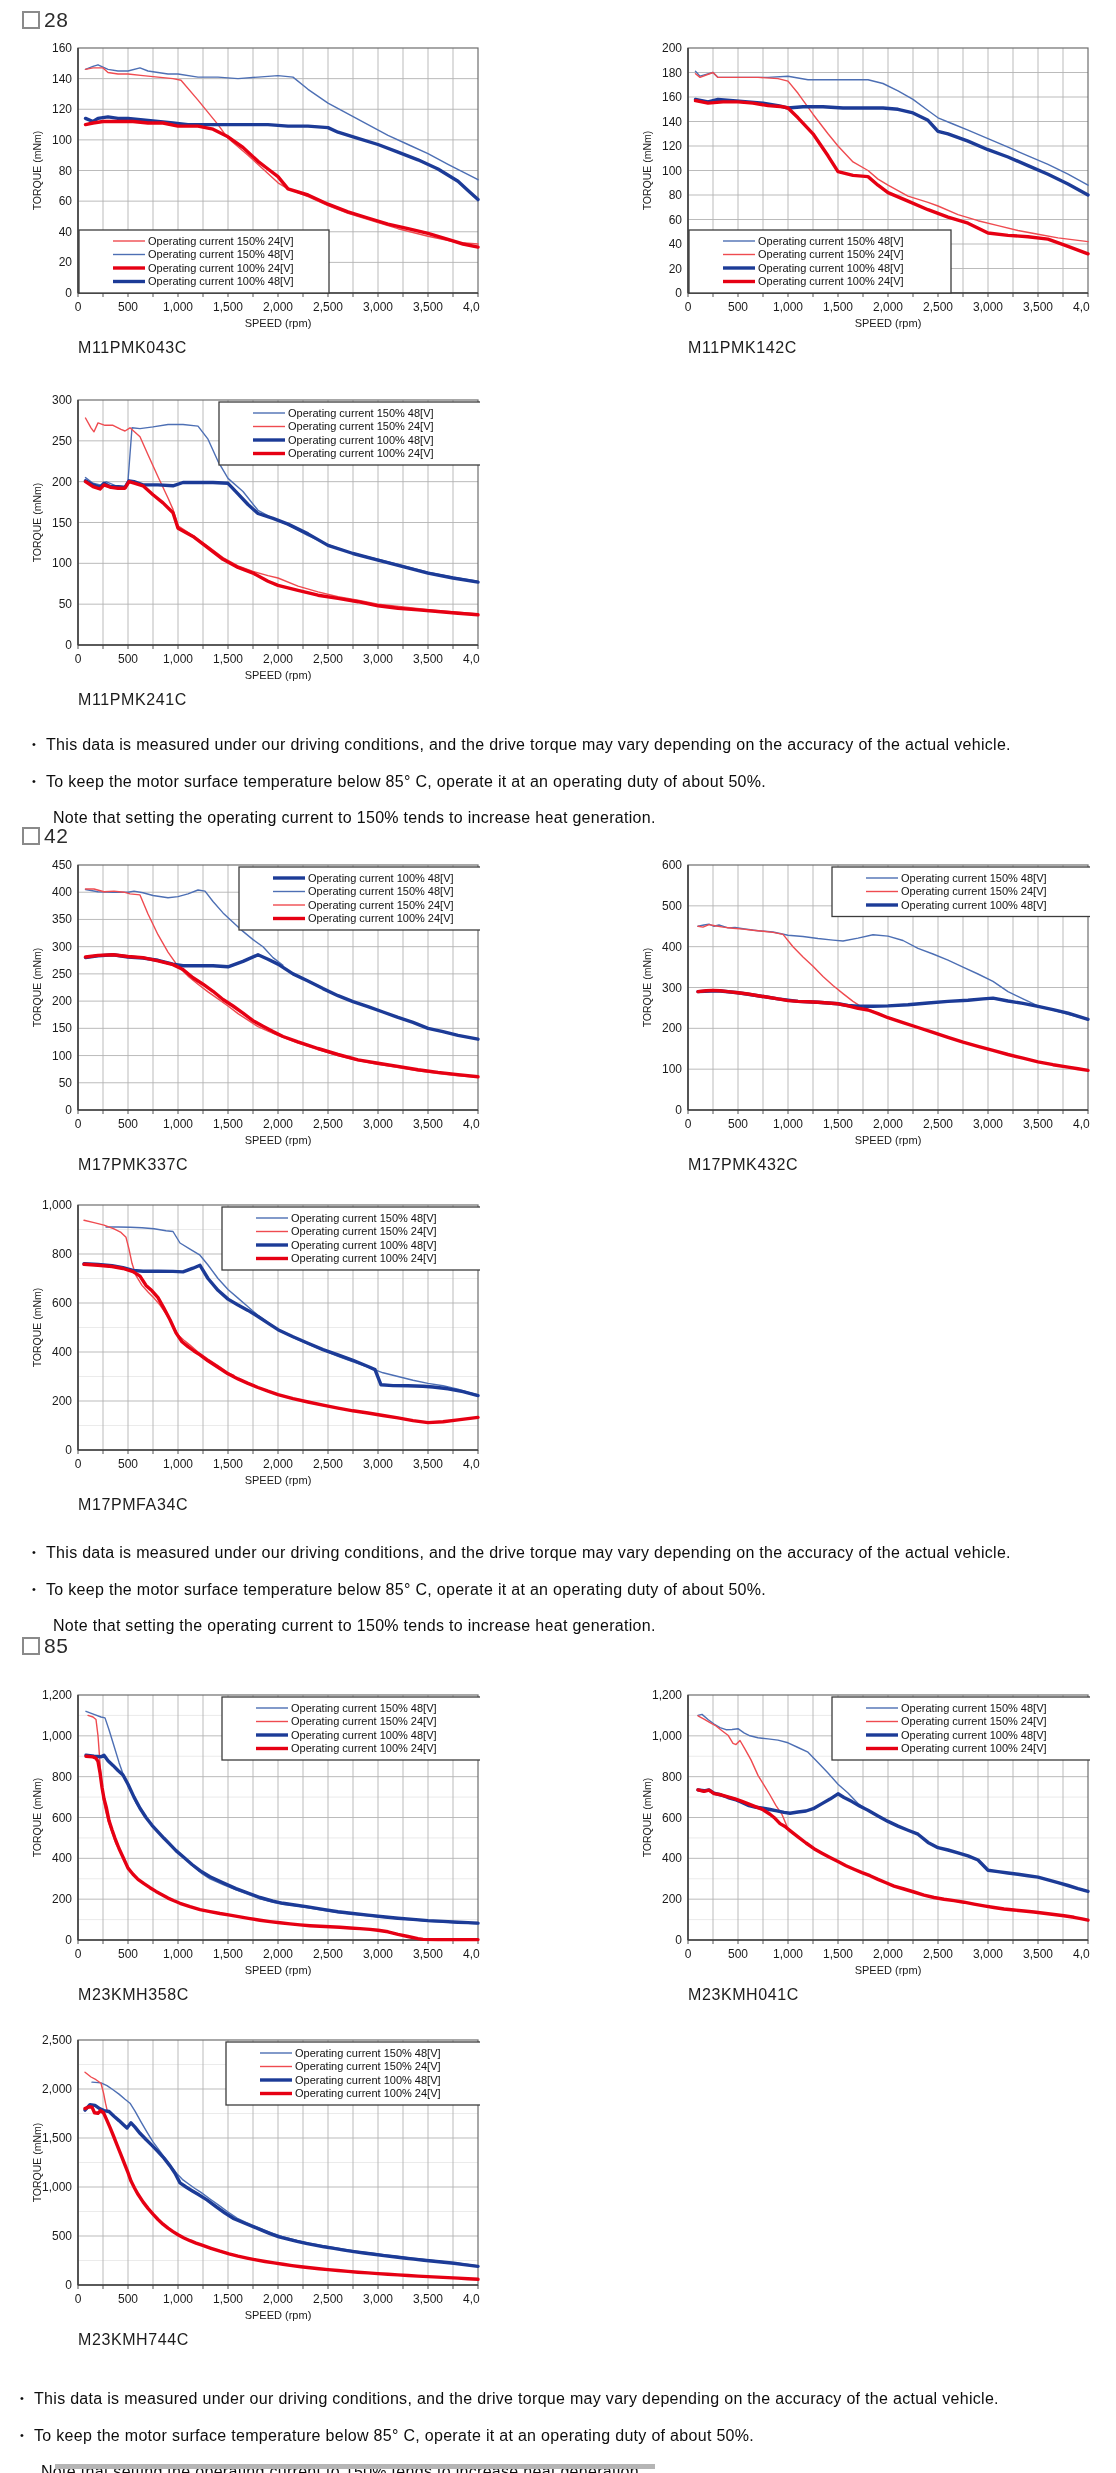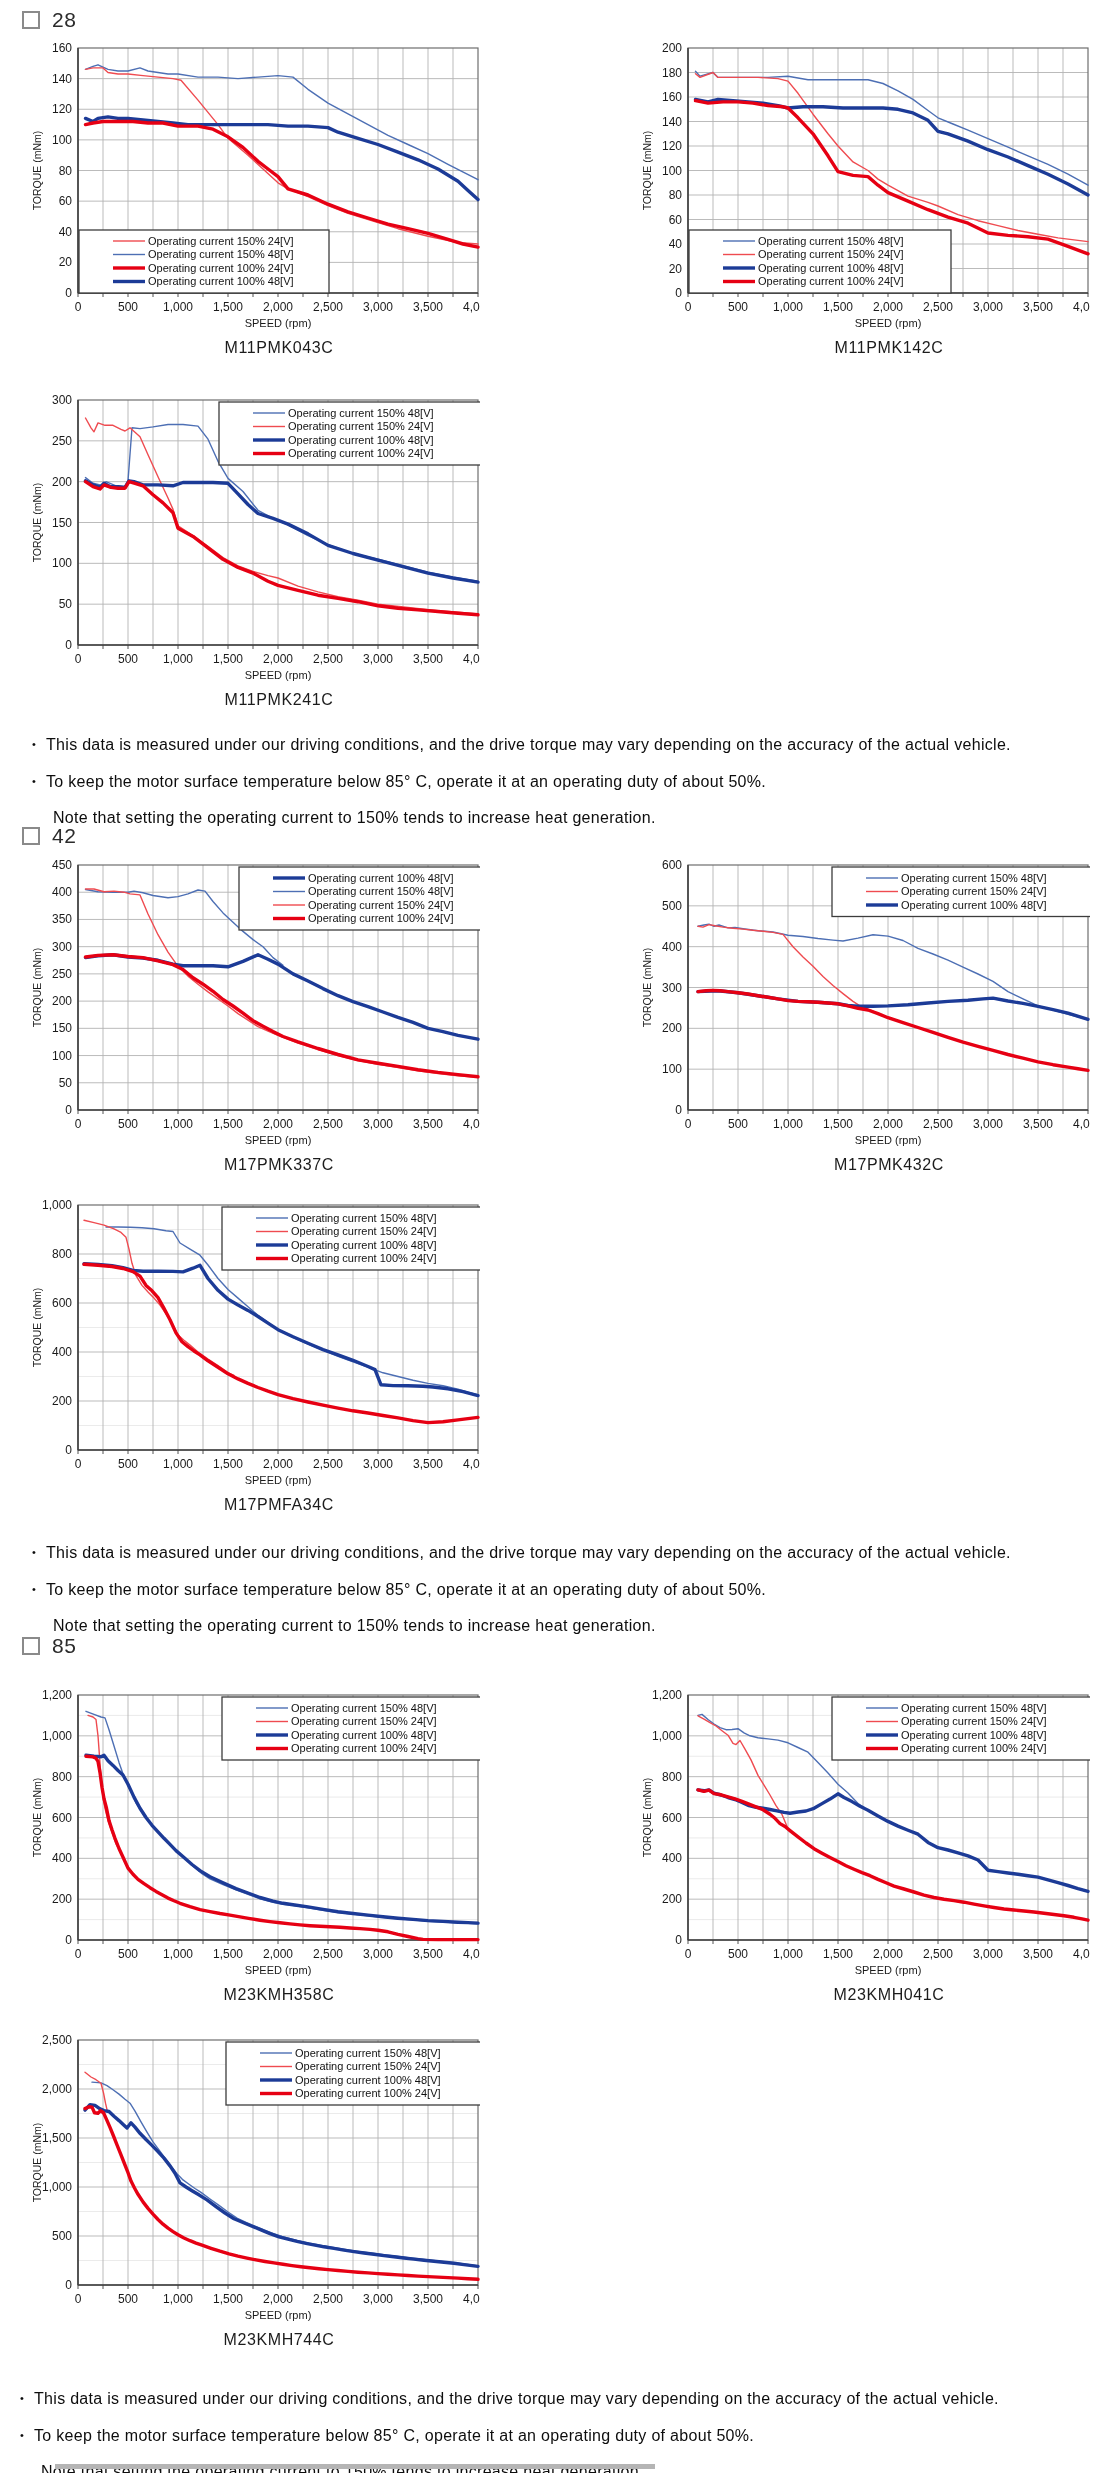--- a/index.html
+++ b/index.html
@@ -1,23 +1,23 @@
 <!DOCTYPE html>
 <html><head>
 <meta charset="utf-8">
 <style>
   html,body{margin:0;padding:0;background:#fff;}
   #page{position:relative;width:1116px;height:2473px;background:#ffffff;
         font-family:"Liberation Sans",sans-serif;color:#111;overflow:hidden;}
-  .sec-head{position:absolute;display:flex;align-items:center;gap:12px;}
+  .sec-head{position:absolute;display:flex;align-items:center;gap:4px;}
   .sec-square{width:14px;height:14px;border:2px solid #8a8a8a;background:#fff;display:inline-block;}
   .sec-num{font-size:21px;font-weight:500;color:#2b2b2b;letter-spacing:0.5px;}
   .chart{position:absolute;width:450px;}
   .plot{width:450px;height:295px;}
-  .chart-title{margin-top:4px;padding-left:48px;text-align:center;font-size:16px;
+  .chart-title{margin-top:4px;padding-left:48px;text-align:left;font-size:16px;
                font-weight:500;color:#1c1c1c;letter-spacing:0.6px;}
   .notes{position:absolute;line-height:36px;font-size:16px;letter-spacing:0.3px;color:#0d0d0d;}
   .note-line{white-space:nowrap;}
   .note-bullet{display:inline-block;width:14px;font-size:11px;vertical-align:2px;color:#0d0d0d;}
   .note-indent{padding-left:21px;}
   svg text{font-family:"Liberation Sans",sans-serif;}
   .footer-bar{position:absolute;background:#b5b5b5;}
 </style>
 </head>
 <body>

